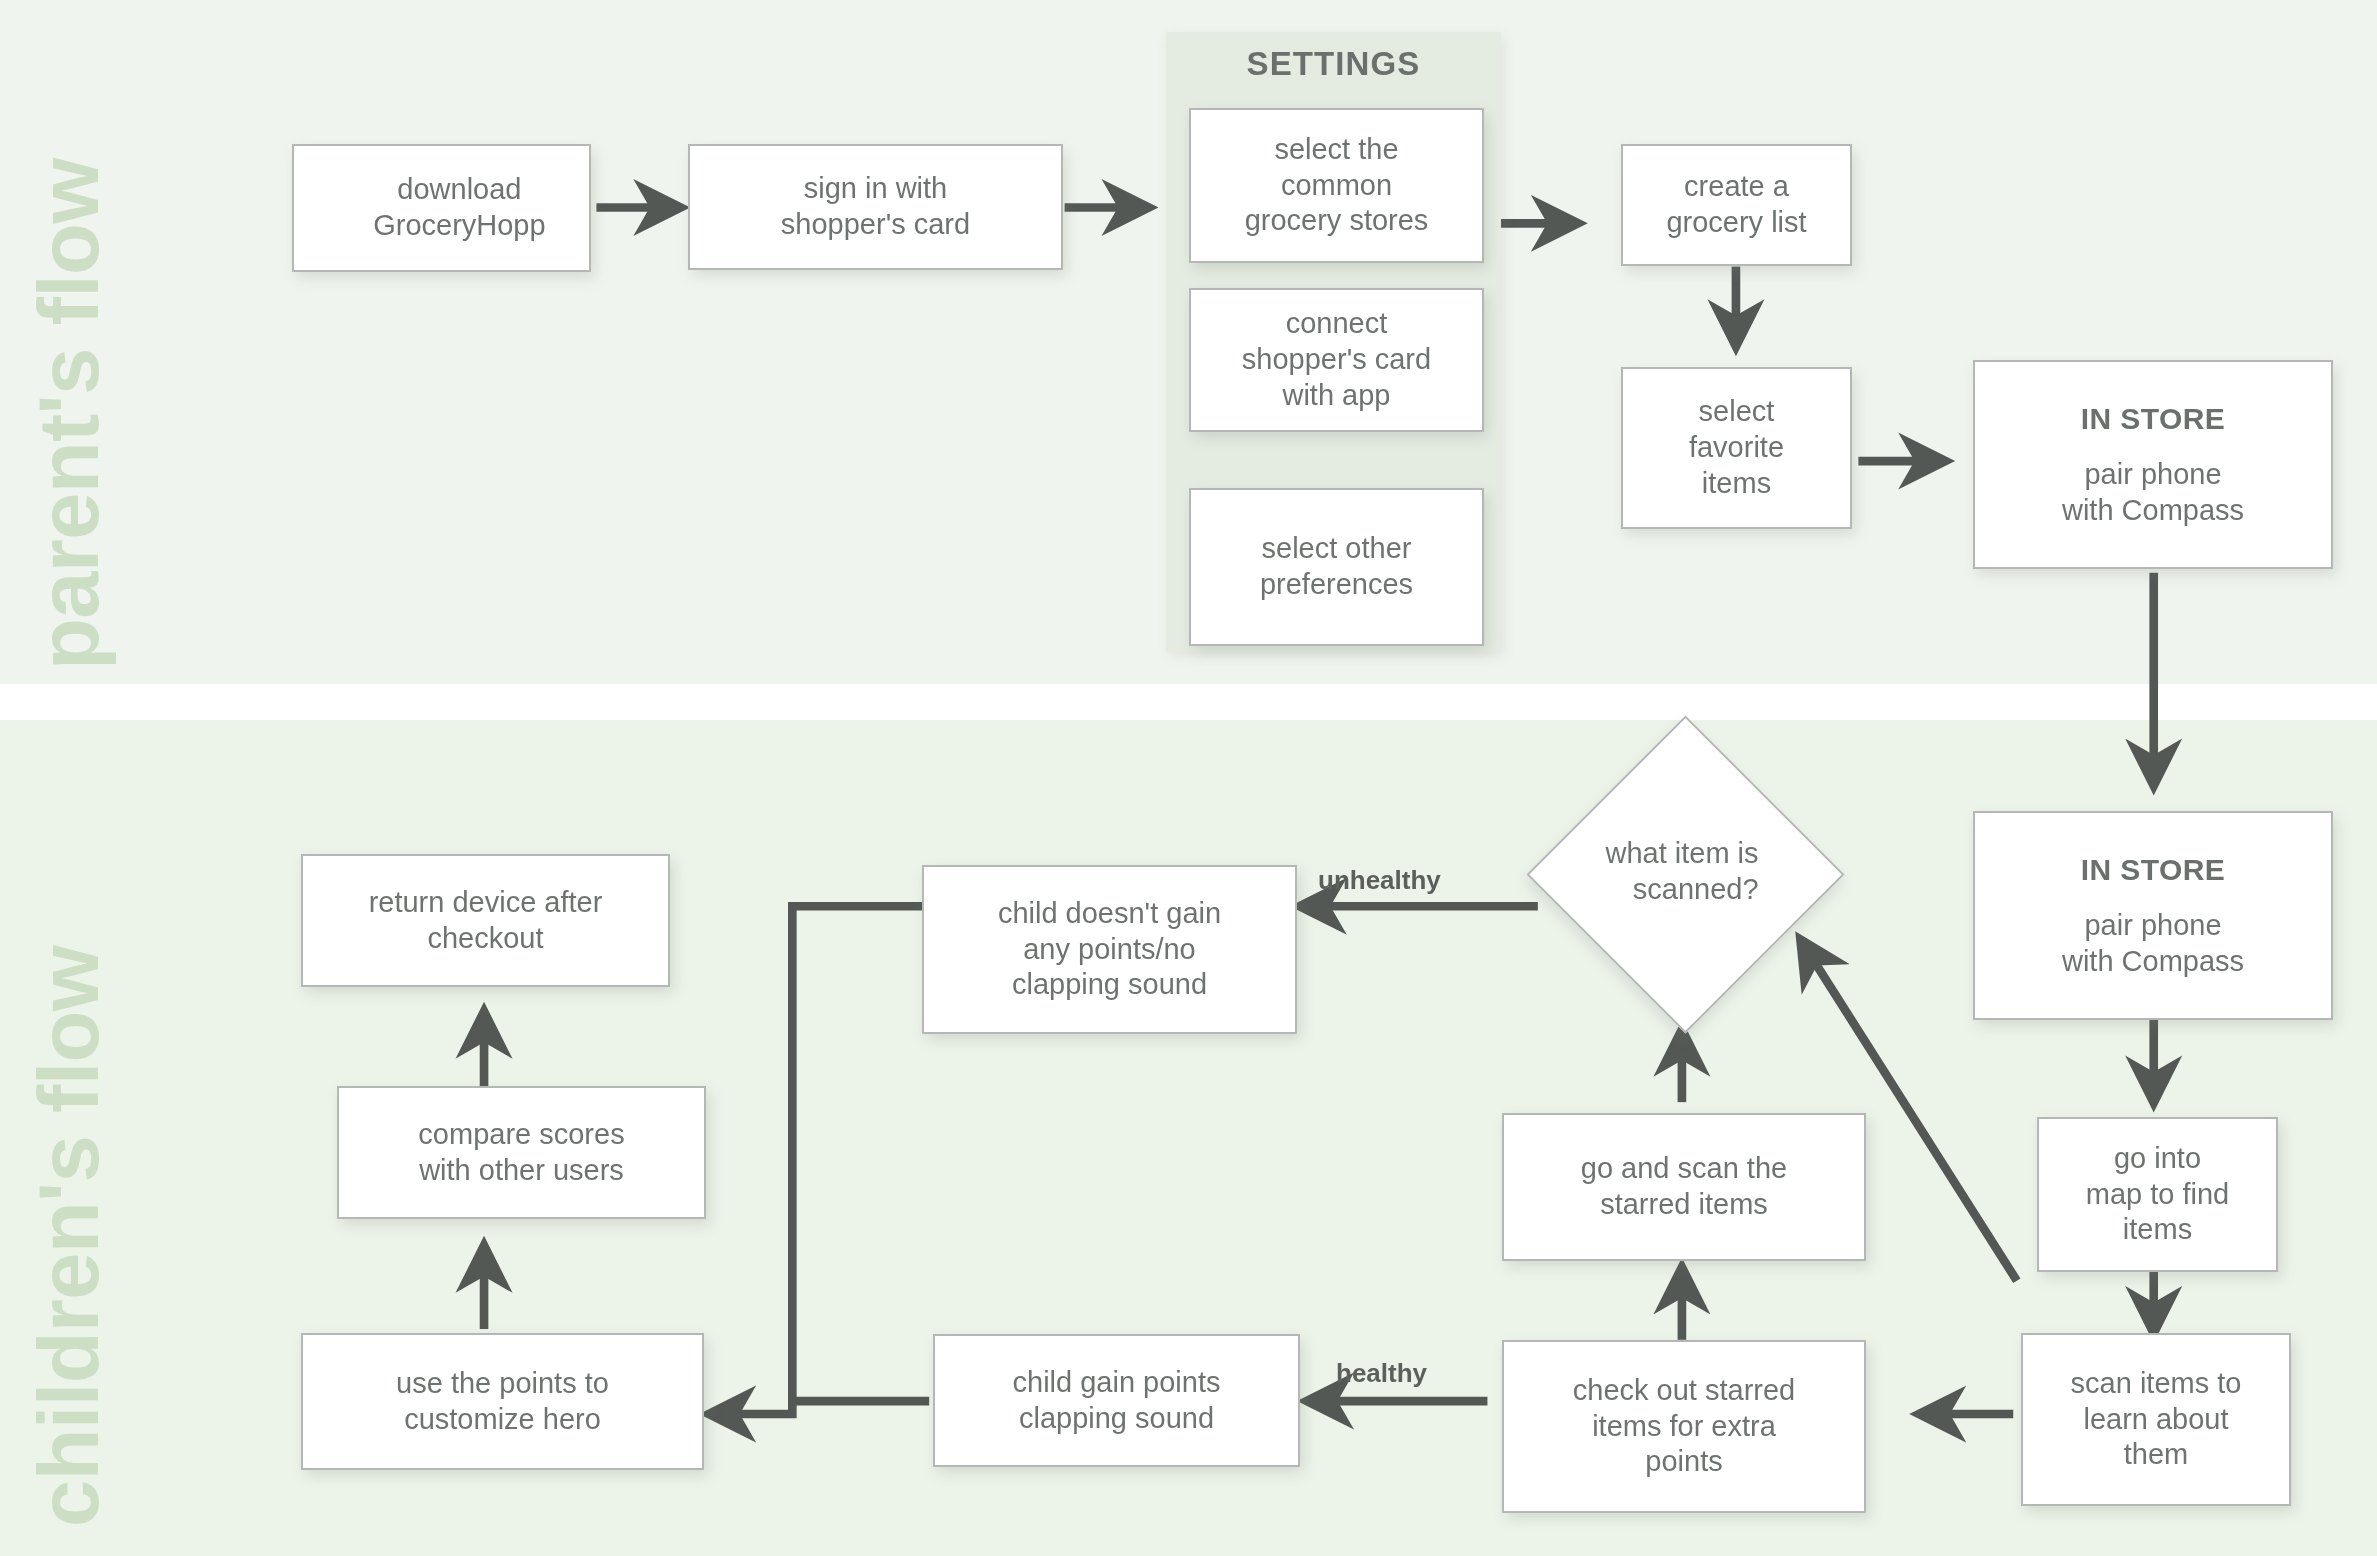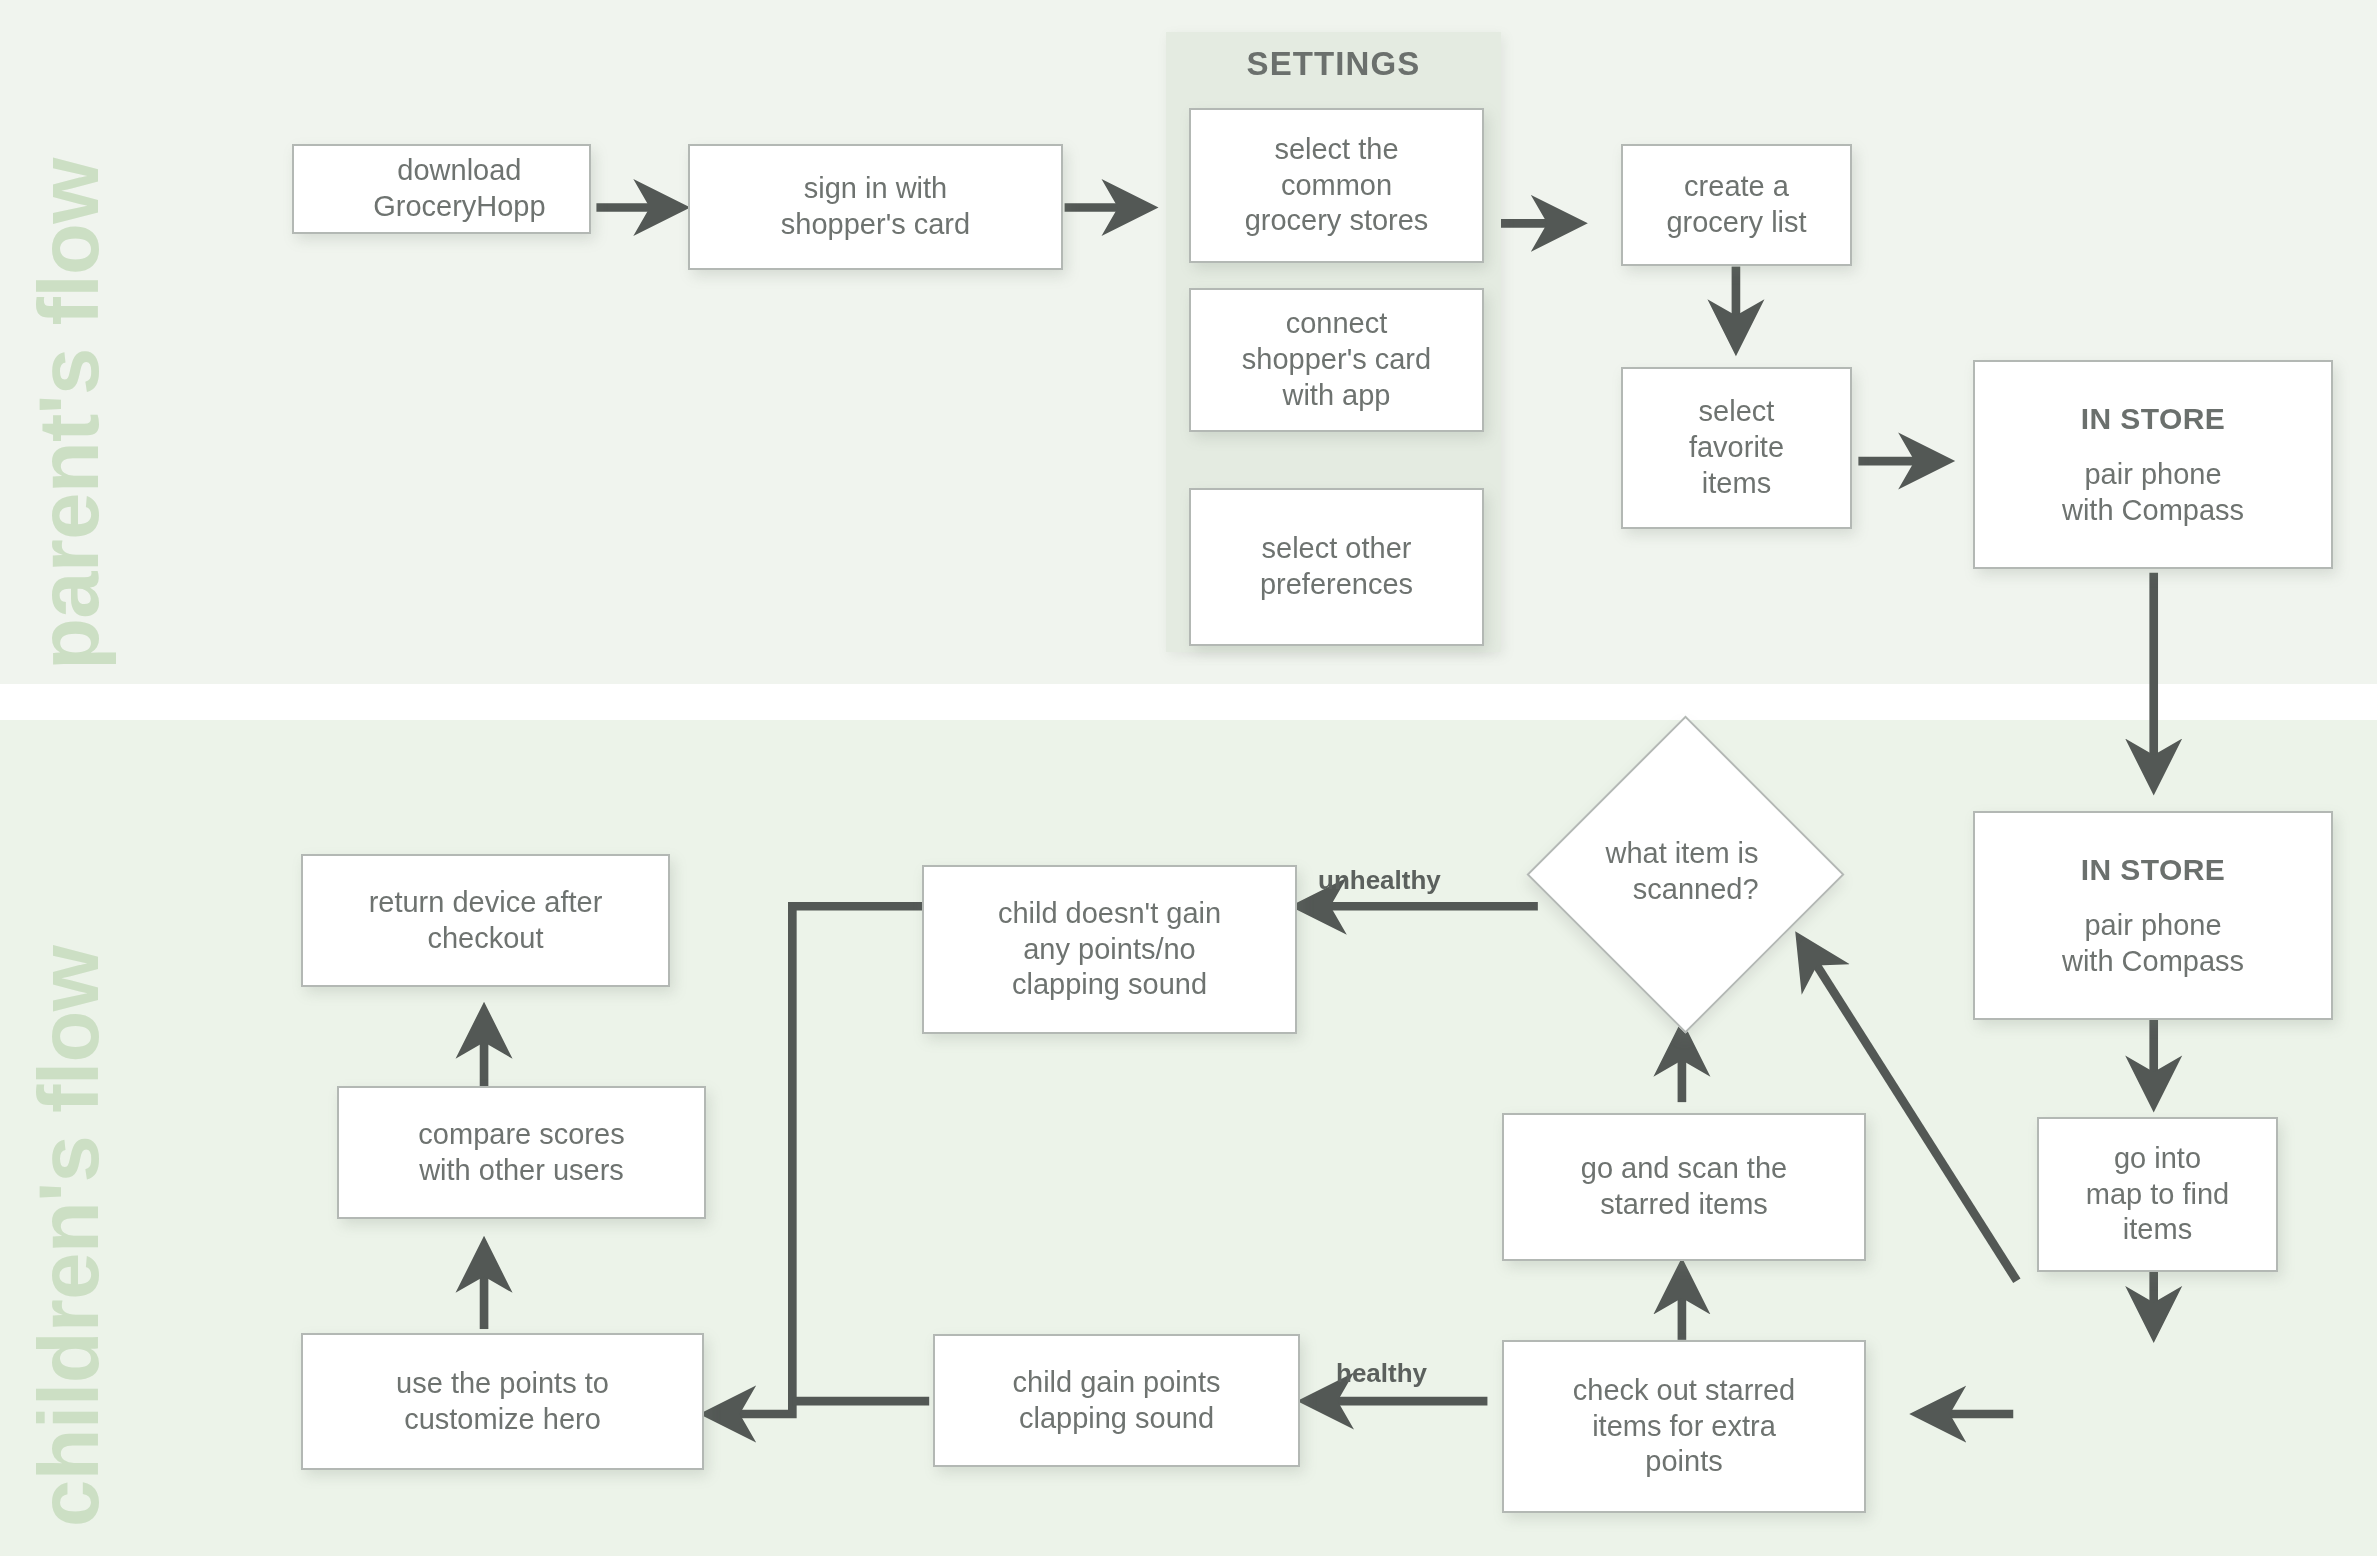--- a/index.html
+++ b/index.html
@@ -182,21 +182,21 @@
   <div class="node" style="left:1189px; top:288px; width:295px; height:144px;">
     <span style="white-space:pre-line;">connect
 shopper's card
 with app</span>
   </div>
   <div class="node" style="left:1189px; top:488px; width:295px; height:158px;">
     <span style="white-space:pre-line;">select other
 preferences</span>
   </div>
 
-  <div class="node" style="left:292px; top:144px; width:299px; height:90px;padding-left:43px;">
+  <div class="node" style="left:292px; top:144px; width:299px; height:128px;padding-left:43px;">
     <span style="white-space:pre-line;">download
 GroceryHopp</span>
   </div>
 
   <div class="node" style="left:688px; top:144px; width:375px; height:126px;">
     <span style="white-space:pre-line;">sign in with
 shopper's card</span>
   </div>
 
   <div class="node" style="left:1621px; top:144px; width:231px; height:122px;">
@@ -221,20 +221,25 @@
     <span style="white-space:pre-line;">pair phone
 with Compass</span>
   </div>
 
   <div class="node" style="left:2037px; top:1117px; width:241px; height:155px;">
     <span style="white-space:pre-line;">go into
 map to find
 items</span>
   </div>
 
+  <div class="node" style="left:2021px; top:1333px; width:270px; height:173px;">
+    <span style="white-space:pre-line;">scan items to
+learn about
+them</span>
+  </div>
 
   <div id="decision" style="left:1573px; top:762px; width:221px; height:221px;"></div>
   <div id="decision-text" style="left:1527px; top:818px; width:310px; height:108px; white-space:pre-line;">what item is
 scanned?</div>
 
   <div class="node" style="left:1502px; top:1340px; width:364px; height:173px;">
     <span style="white-space:pre-line;">check out starred
 items for extra
 points</span>
   </div>

